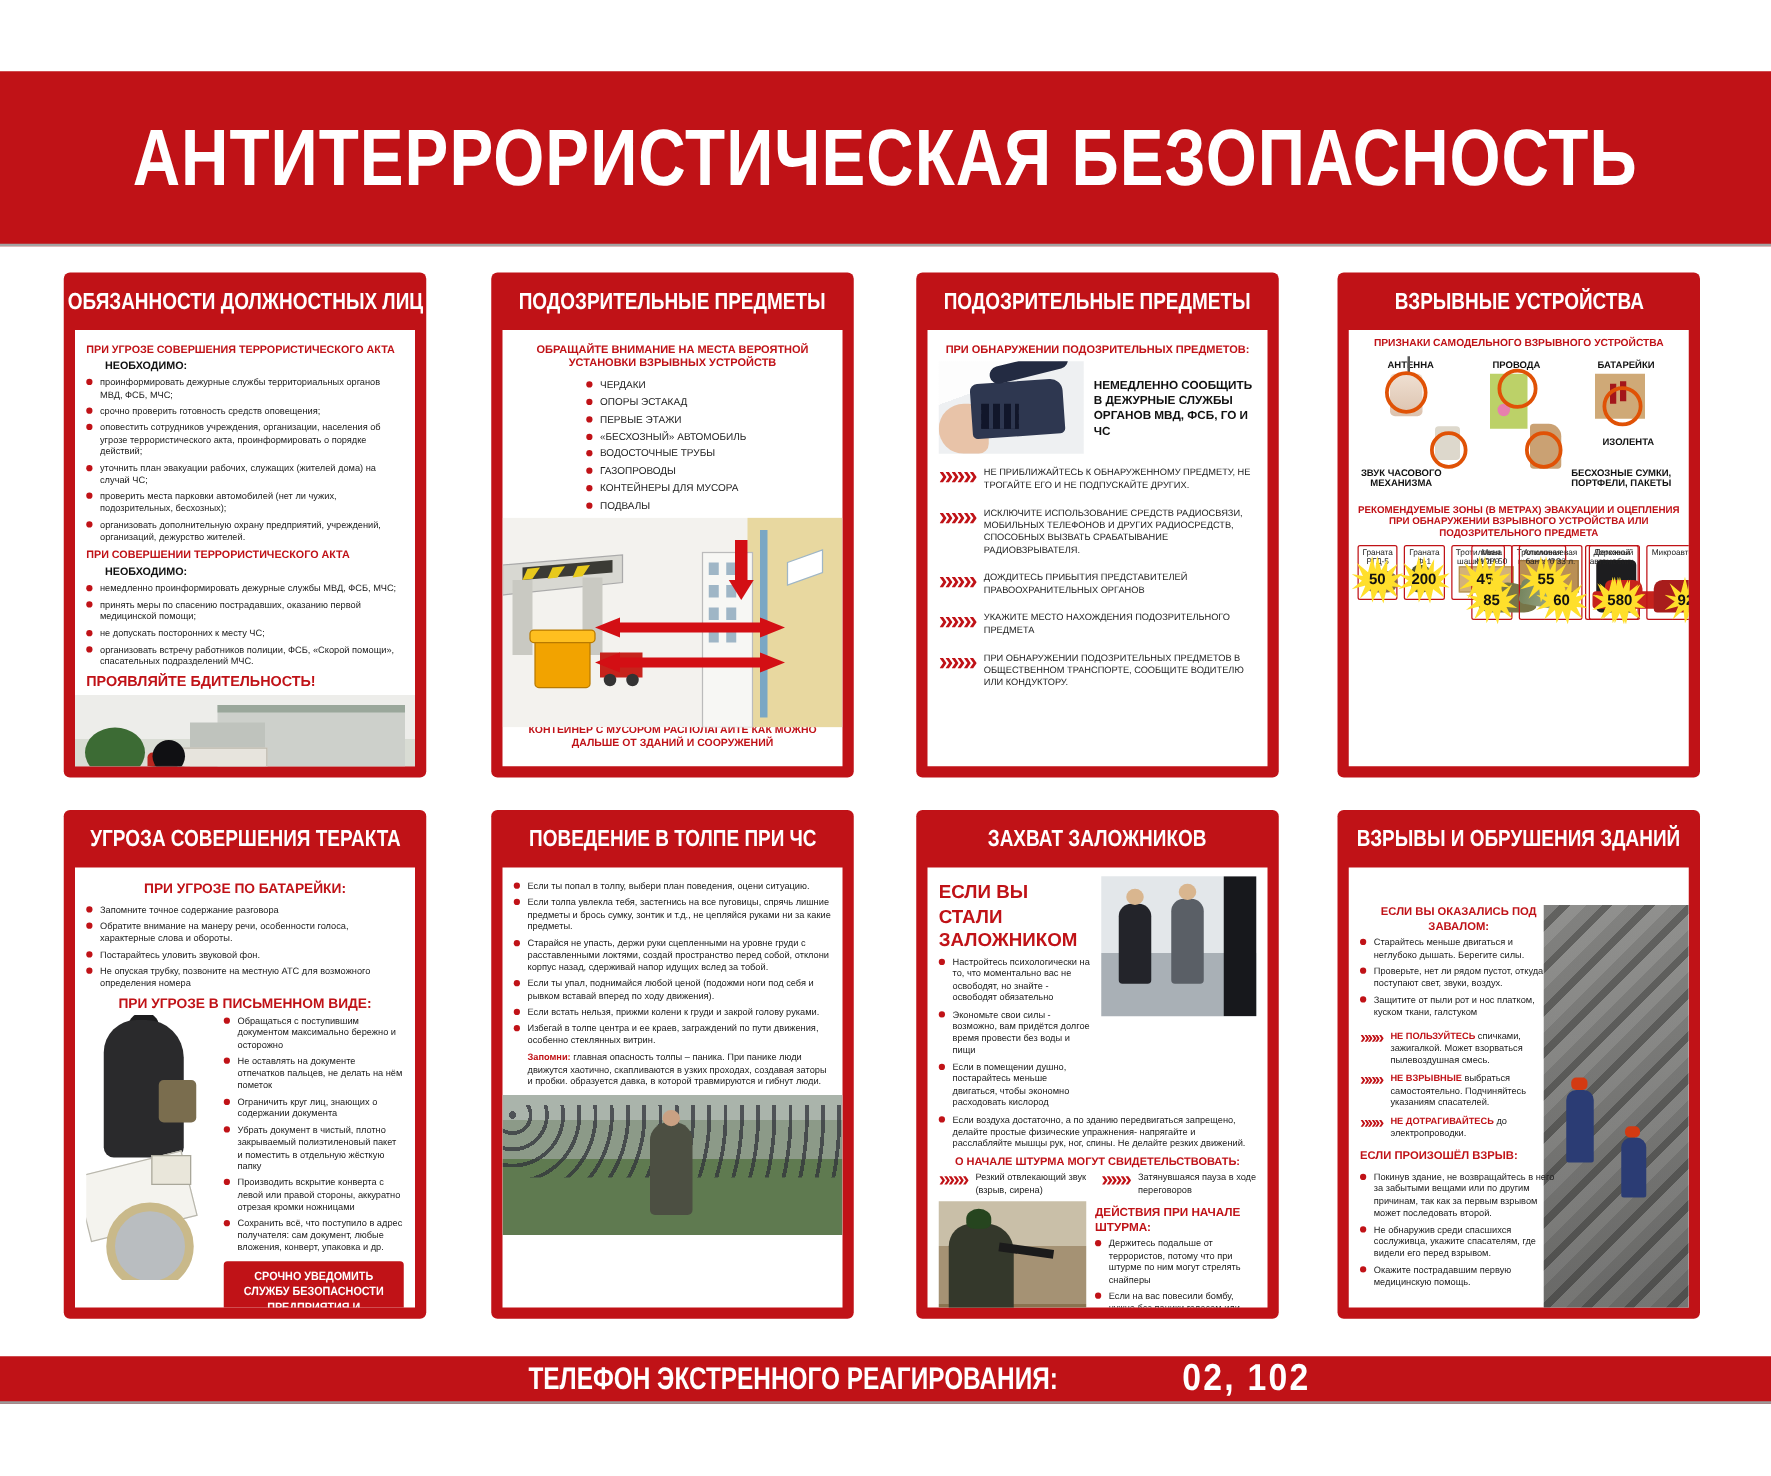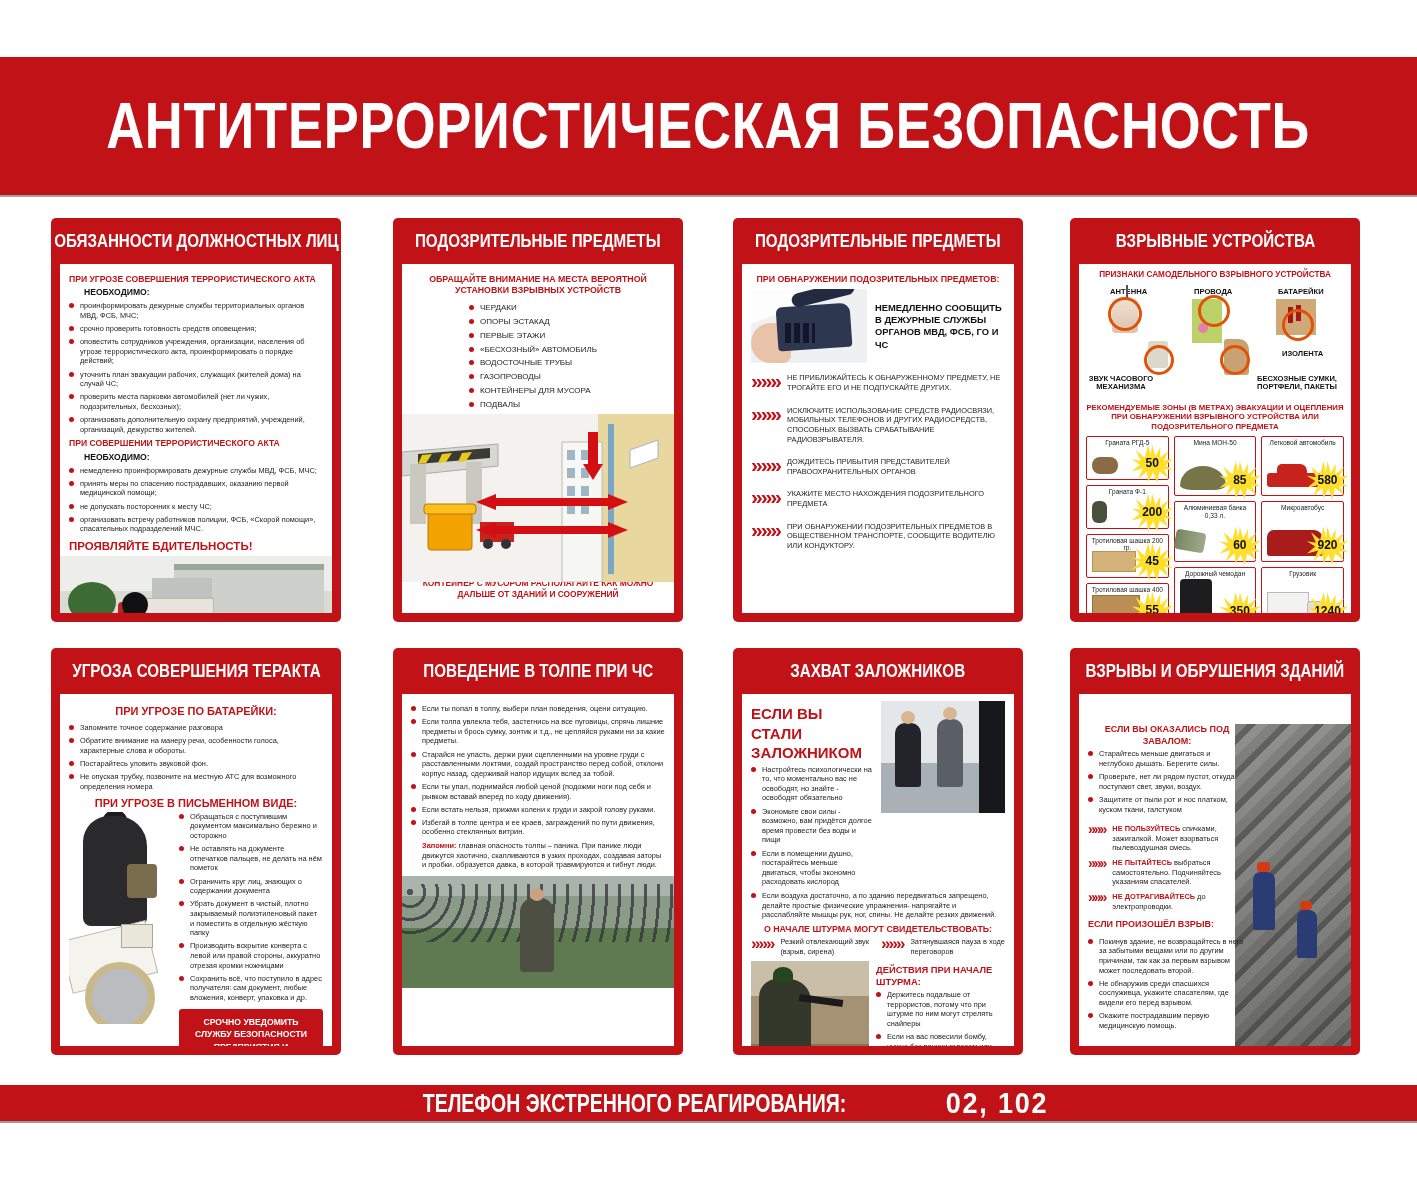--- a/index.html
+++ b/index.html
@@ -74,21 +74,21 @@
   .ring{position:absolute;border:3px solid #e05206;border-radius:50%;}
   .i-canister{position:absolute;width:26px;height:34px;background:linear-gradient(#efe0d2,#dcc2ae);border-radius:4px;}
   .i-ant{position:absolute;width:2px;height:16px;background:#555;}
   .i-greenbox{position:absolute;width:30px;height:44px;background:#bcd168;}
   .i-gb-dot{position:absolute;width:10px;height:10px;background:#e77fae;border-radius:50%;}
   .i-box{position:absolute;width:40px;height:36px;background:#cfa977;}
   .i-stick{position:absolute;width:5px;height:16px;background:#a3161a;}
   .i-clock{position:absolute;width:20px;height:27px;background:#ddd8cc;border-radius:3px;}
   .i-bag{position:absolute;width:25px;height:36px;background:#caa173;border-radius:3px 10px 3px 3px;}
   .zgrid{display:flex;gap:5px;margin-top:4px;}
-  .zcol{display:flex;flex-direction:column;gap:5px;width:33.3%;}
+  .zcol{display:flex;gap:5px;width:33.3%;}
   .zcell{position:relative;border:1.6px solid #c01217;border-radius:2px;padding:2px 3px;box-sizing:border-box;}
   .zc-s{height:44px;} .zc-l{height:60.5px;}
   .zlabel{font-size:6.6px;text-align:center;line-height:1.15;color:#222;}
   .zimg{position:absolute;left:5px;bottom:5px;}
   .burst{position:absolute;right:-5px;bottom:-4px;width:41px;height:38px;display:flex;align-items:center;justify-content:center;
          background:#ffdf2b;color:#111;font-weight:bold;font-size:12px;
          clip-path:polygon(50% 0%,58% 30%,70% 6%,69% 34%,90% 16%,78% 42%,100% 36%,83% 54%,100% 66%,79% 64%,90% 88%,68% 70%,62% 100%,52% 72%,40% 98%,37% 70%,16% 90%,27% 62%,0% 70%,20% 52%,0% 38%,22% 42%,10% 14%,32% 34%,40% 0%,46% 28%);
          filter:drop-shadow(0 0 1.5px #d33a12);z-index:3;}
   .i-rgd5{width:26px;height:17px;background:#8a6b46;border-radius:8px;}
   .i-f1{width:15px;height:22px;background:#49513a;border-radius:6px;}
@@ -544,21 +544,21 @@
           <li>Старайтесь меньше двигаться и неглубоко дышать. Берегите силы.</li>
           <li>Проверьте, нет ли рядом пустот, откуда поступают свет, звуки, воздух.</li>
           <li>Защитите от пыли рот и нос платком, куском ткани, галстуком</li>
         </ul>
         <div class="chev" style="margin-top:10px;">
           <span class="chev-i">»»»</span>
           <span><span class="lead">НЕ ПОЛЬЗУЙТЕСЬ</span><span> спичками, зажигалкой. Может взорваться пылевоздушная смесь.</span></span>
         </div>
         <div class="chev">
           <span class="chev-i">»»»</span>
-          <span><span class="lead">НЕ ПЫТАЙТЕСЬ</span><span> выбраться самостоятельно. Подчиняйтесь указаниям спасателей.</span></span>
+          <span><span class="lead">НЕ ВЗРЫВНЫЕ</span><span> выбраться самостоятельно. Подчиняйтесь указаниям спасателей.</span></span>
         </div>
         <div class="chev">
           <span class="chev-i">»»»</span>
           <span><span class="lead">НЕ ДОТРАГИВАЙТЕСЬ</span><span> до электропроводки.</span></span>
         </div>
         <div class="rh" style="font-size:9px;margin-top:8px;">ЕСЛИ ПРОИЗОШЁЛ ВЗРЫВ:</div>
         <ul class="bl" style="margin-top:6px;">
           <li>Покинув здание, не возвращайтесь в него за забытыми вещами или по другим причинам, так как за первым взрывом может последовать второй.</li>
           <li>Не обнаружив среди спасшихся сослуживца, укажите спасателям, где видели его перед взрывом.</li>
           <li>Окажите пострадавшим первую медицинскую помощь.</li>

